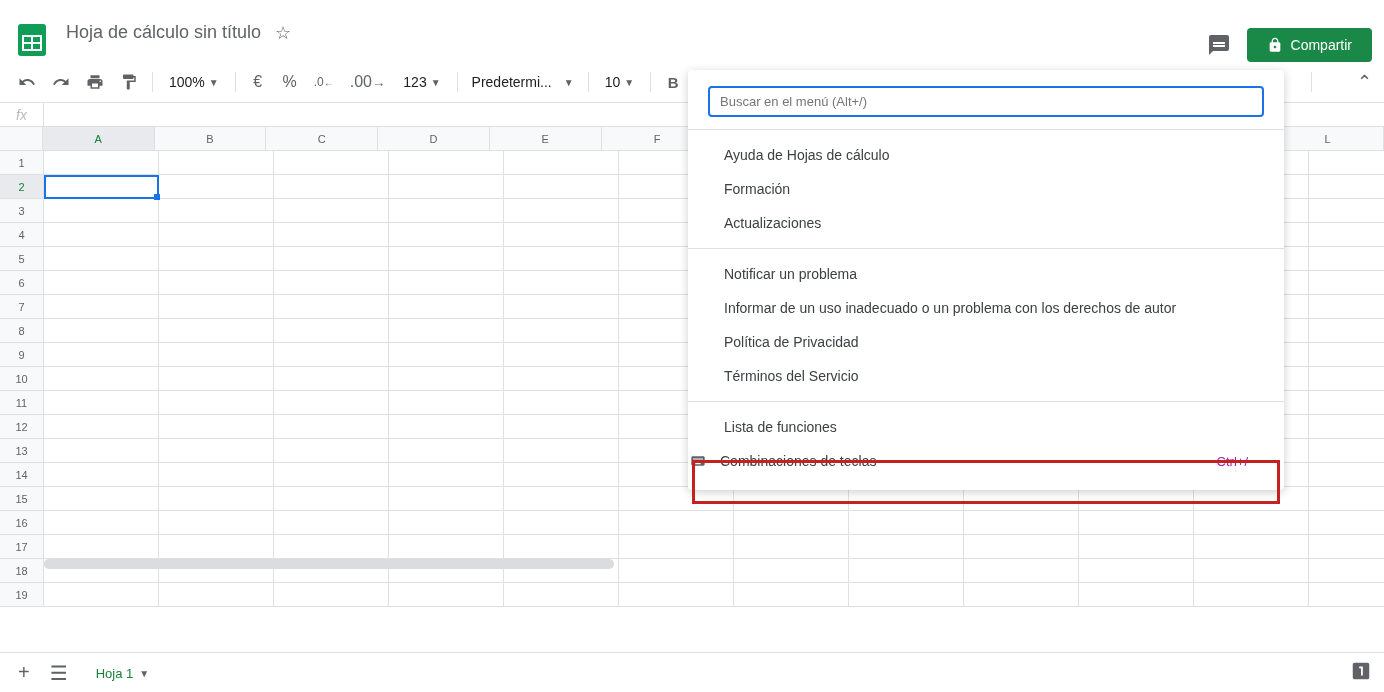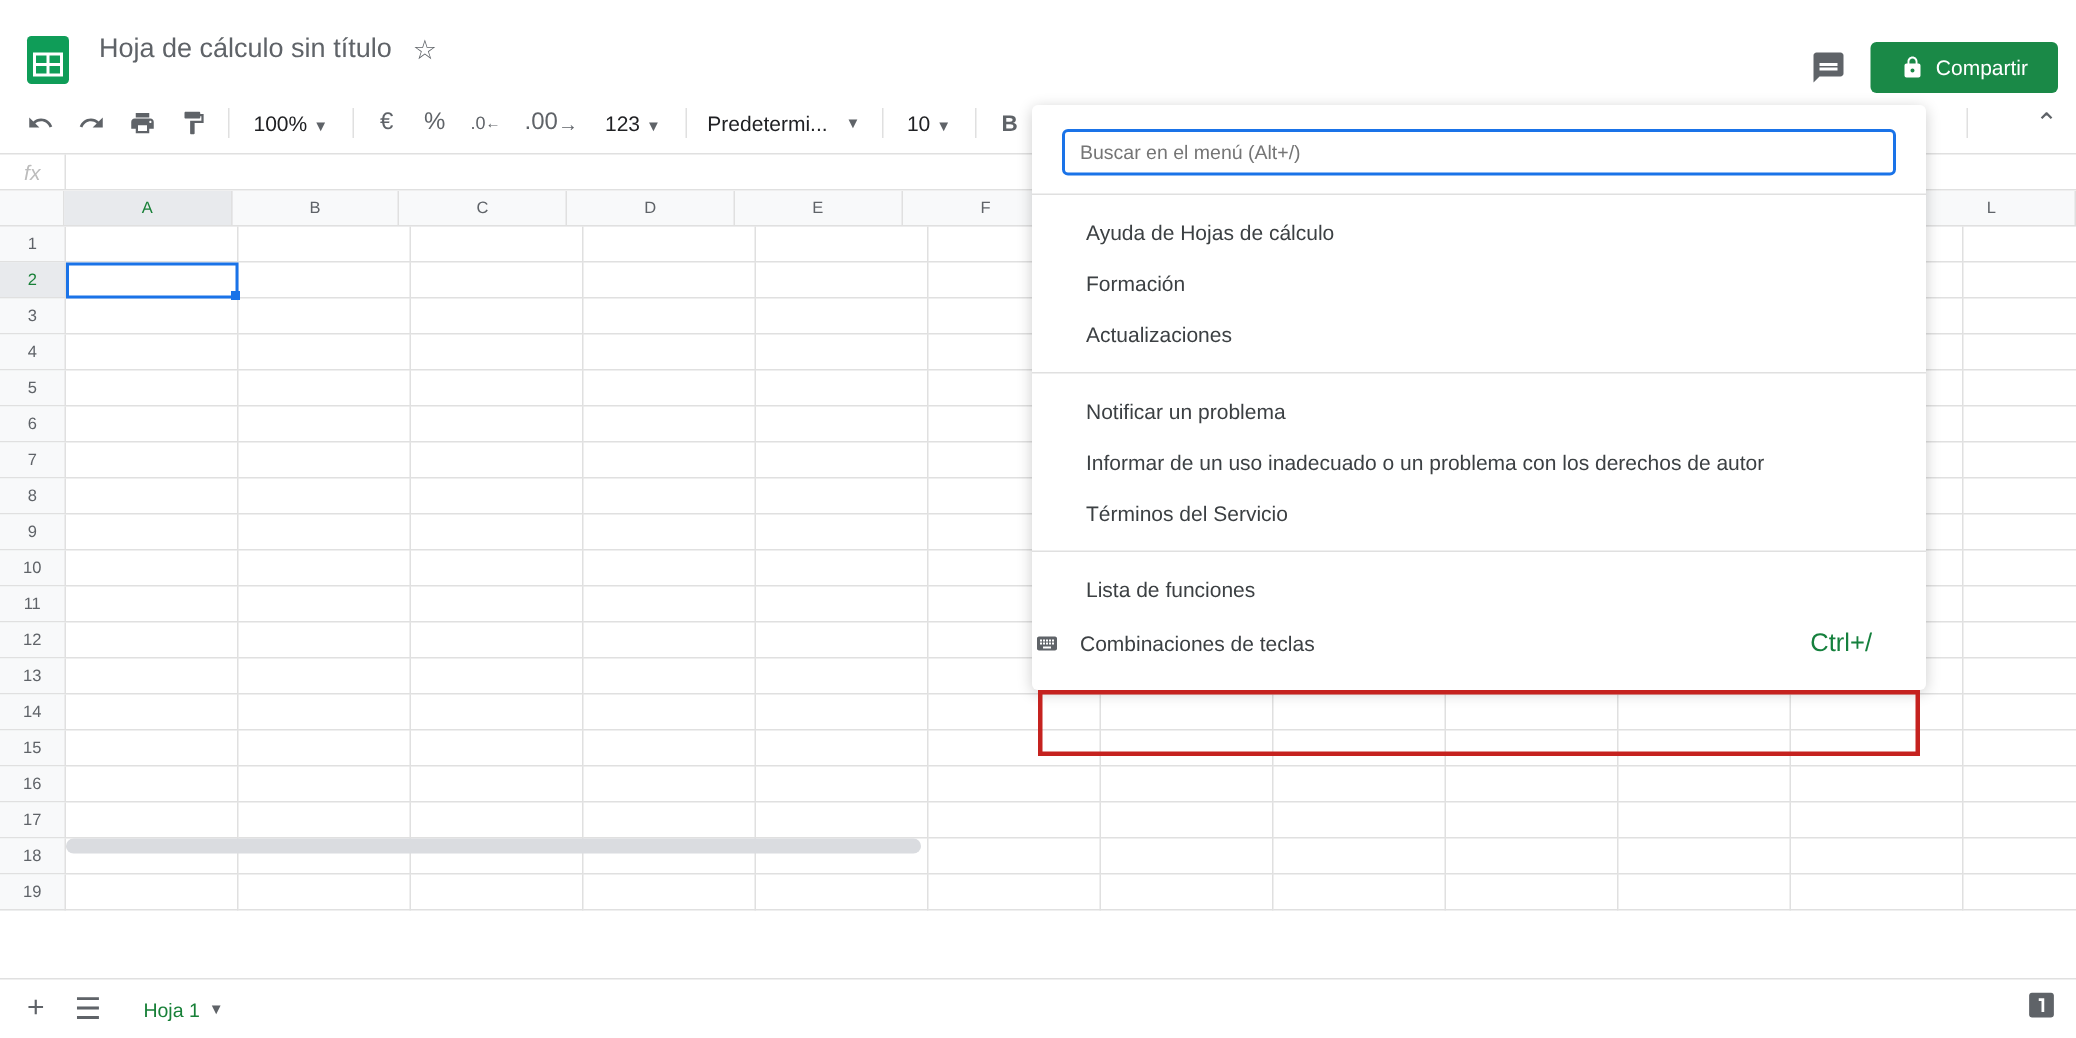--- a/index.html
+++ b/index.html
@@ -15,21 +15,21 @@
 .menu-bar { display: flex; gap: 2px; margin-top: 4px; }
 .menu-item { padding: 4px 8px; font-size: 14px; color: #202124; cursor: pointer; border-radius: 3px; }
 .menu-item.active { background: #e6f4ea; }
 .header-right { display: flex; align-items: center; gap: 16px; padding-top: 8px; }
 .comment-icon { width: 24px; height: 24px; color: #5f6368; cursor: pointer; }
 .share-btn { background: #1a8947; color: #ffffff; padding: 9px 20px; border-radius: 4px; border: none; font-size: 14px; font-weight: 500; display: flex; align-items: center; gap: 8px; cursor: pointer; }
 
 .toolbar { display: flex; align-items: center; padding: 6px 12px; border-bottom: 1px solid #e0e0e0; gap: 4px; }
 .tb-btn { padding: 6px; color: #5f6368; cursor: pointer; border-radius: 3px; display: flex; align-items: center; justify-content: center; min-width: 28px; height: 28px; }
 .tb-sep { width: 1px; height: 20px; background: #e0e0e0; margin: 0 4px; }
-.tb-text { font-size: 14px; color: #202124; padding: 4px 8px; display: flex; align-items: flex-end; gap: 4px; cursor: pointer; }
+.tb-text { font-size: 14px; color: #202124; padding: 4px 8px; display: flex; align-items: center; gap: 4px; cursor: pointer; }
 .dropdown-arrow { font-size: 10px; color: #5f6368; }
 .tb-select { font-size: 14px; color: #202124; padding: 4px 6px; display: flex; align-items: center; gap: 12px; cursor: pointer; min-width: 90px; }
 .collapse-icon { margin-left: auto; color: #5f6368; cursor: pointer; font-size: 18px; }
 
 .formula-bar { display: flex; align-items: center; border-bottom: 1px solid #e0e0e0; height: 24px; }
 .fx-label { width: 44px; text-align: center; font-style: italic; color: #bdbdbd; font-size: 14px; border-right: 1px solid #e0e0e0; height: 100%; display: flex; align-items: center; justify-content: center; }
 .fx-input { flex: 1; border: none; padding: 2px 8px; font-size: 13px; }
 
 .sheet { position: relative; overflow: hidden; height: 490px; }
 .col-headers { display: flex; position: sticky; top: 0; background: #f8f9fa; border-bottom: 1px solid #e0e0e0; }
@@ -53,21 +53,21 @@
 .sheet-tab { padding: 8px 14px; font-size: 13px; color: #188038; font-weight: 500; display: flex; align-items: center; gap: 6px; cursor: pointer; border-top: 2px solid transparent; }
 .sheet-tab.active { background: #fff; }
 .explore-btn { margin-left: auto; color: #5f6368; cursor: pointer; }
 
 .help-menu { position: absolute; top: 70px; left: 688px; width: 596px; background: #fff; box-shadow: 0 2px 10px rgba(0,0,0,0.2); border-radius: 4px; padding: 12px 0; z-index: 100; }
 .help-search { margin: 4px 20px 12px; }
 .help-search input { width: 100%; padding: 6px 10px; border: 2px solid #1a73e8; border-radius: 4px; font-size: 13px; outline: none; }
 .help-item { padding: 9px 36px; font-size: 14px; color: #3c4043; cursor: pointer; display: flex; align-items: center; }
 .help-sep { height: 1px; background: #e0e0e0; margin: 8px 0; }
 .help-item.with-icon { padding-left: 0; gap: 12px; }
-.help-item .shortcut { margin-left: auto; color: #15803d; font-size: 17px; }
+.help-item .shortcut { margin-left: auto; color: #a21caf; font-size: 13px; }
 .kbd-icon { width: 20px; height: 16px; }
 .highlight-box { position: absolute; border: 3px solid #c5221f; pointer-events: none; }
 </style>
 </head>
 <body>
 
 <div class="header">
   <div class="logo">
     <svg viewBox="0 0 36 36">
         <rect x="4" y="2" width="28" height="32" rx="3" fill="#0f9d58"></rect>
@@ -488,20 +488,21 @@
   <div class="help-sep"></div>
   <div>
       <div class="help-item">Ayuda de Hojas de cálculo</div>
       <div class="help-item">Formación</div>
       <div class="help-item">Actualizaciones</div>
     </div>
   <div class="help-sep"></div>
   <div>
       <div class="help-item">Notificar un problema</div>
       <div class="help-item">Informar de un uso inadecuado o un problema con los derechos de autor</div>
+      <div class="help-item">Política de Privacidad</div>
       <div class="help-item">Términos del Servicio</div>
     </div>
   <div class="help-sep"></div>
   <div class="help-item">Lista de funciones</div>
   <div class="help-item with-icon">
     <svg class="kbd-icon" viewBox="0 0 24 24" fill="#5f6368">
         <path d="M20 5H4c-1.1 0-2 .9-2 2v10c0 1.1.9 2 2 2h16c1.1 0 2-.9 2-2V7c0-1.1-.9-2-2-2zm-9 3h2v2h-2V8zm0 3h2v2h-2v-2zM8 8h2v2H8V8zm0 3h2v2H8v-2zm-1 2H5v-2h2v2zm0-3H5V8h2v2zm9 7H8v-2h8v2zm0-4h-2v-2h2v2zm0-3h-2V8h2v2zm3 3h-2v-2h2v2zm0-3h-2V8h2v2z"></path>
       </svg>
     <span>Combinaciones de teclas</span>
     <span class="shortcut">Ctrl+/</span>

